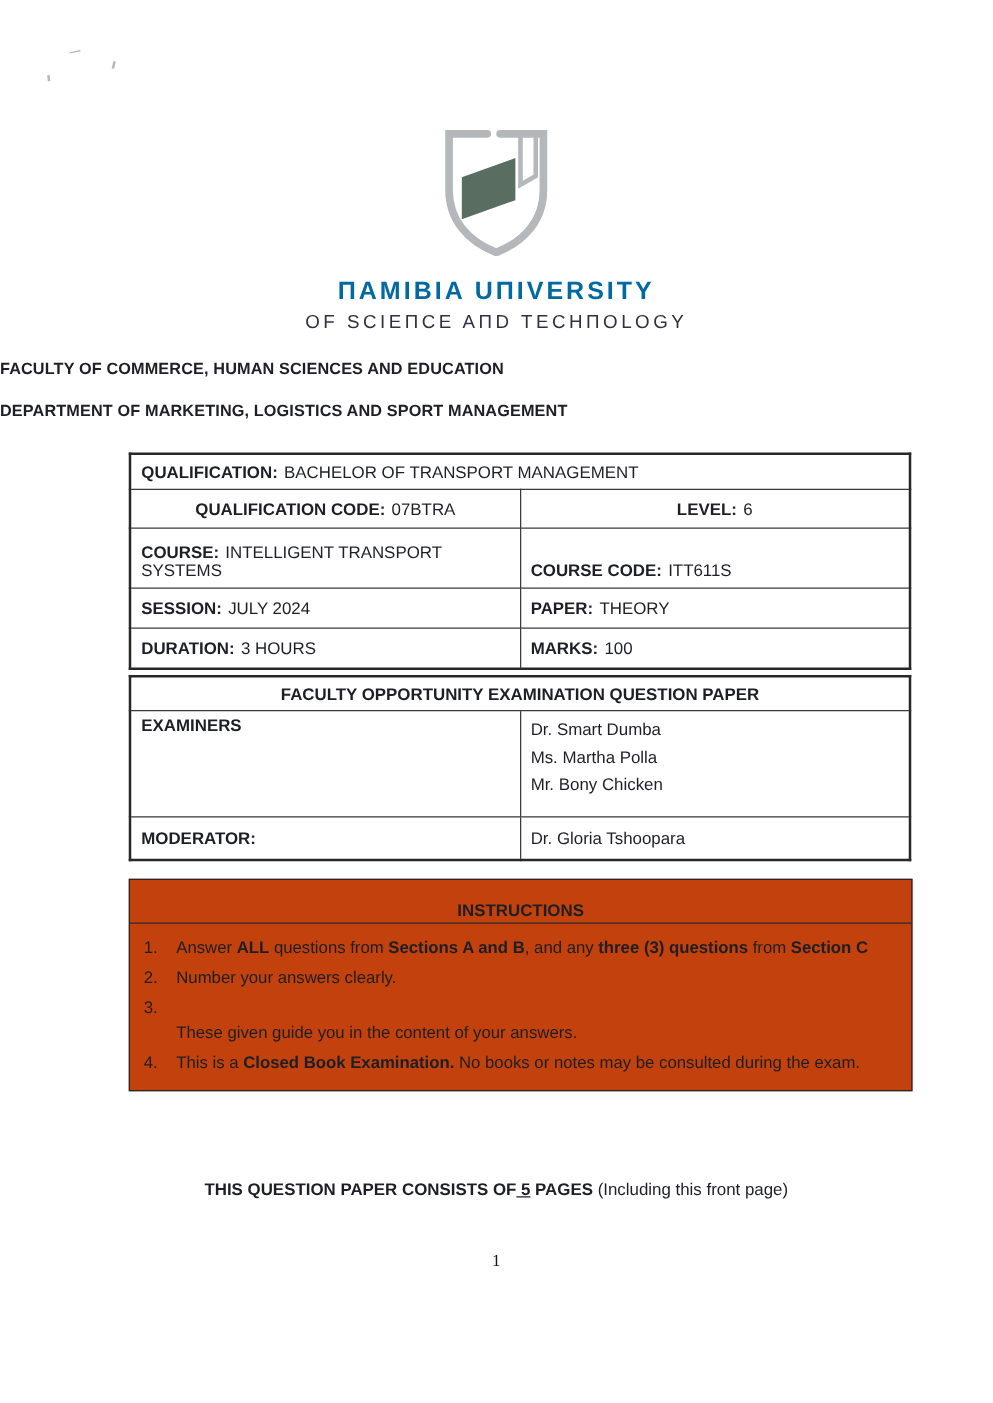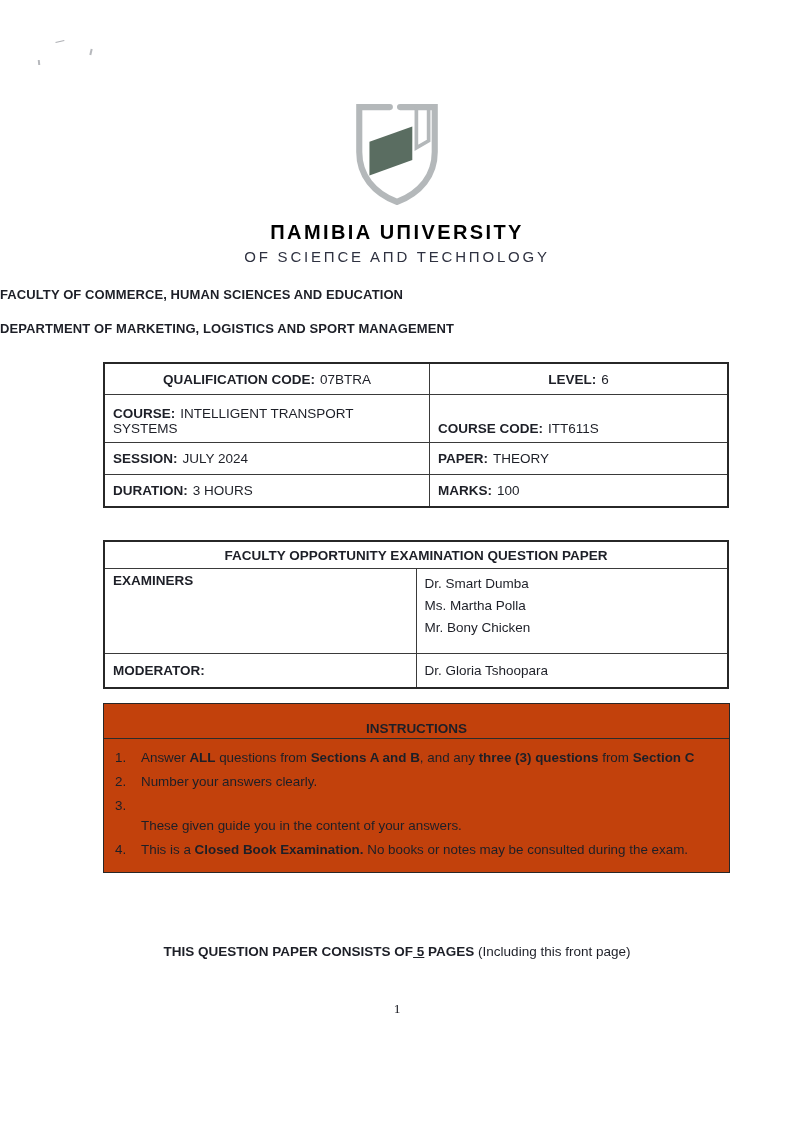--- a/index.html
+++ b/index.html
@@ -9,21 +9,21 @@
   }
   
   .artifact{position:absolute;opacity:.55;}
   .artifact.m1{left:55px;top:37px;width:9px;height:4px;border-bottom:1.3px solid #6a6d76;transform:rotate(-12deg);}
   .artifact.m2{left:90px;top:49px;width:2px;height:6px;background:#7a7d85;transform:rotate(14deg);}
   .artifact.m3{left:38px;top:60px;width:2px;height:5px;background:#7a7d85;transform:rotate(-6deg);}
 
   
   .logo-wrap{position:absolute;top:103px;left:0;width:100%;text-align:center;}
   .logo-wrap svg{display:inline-block;}
-  .wordmark1{margin-top:12px;font-size:20px;font-weight:700;letter-spacing:2.4px;color:#000000;}
+  .wordmark1{margin-top:12px;font-size:20px;font-weight:700;letter-spacing:2.4px;color:#0369a1;}
   .wordmark2{margin-top:4px;font-size:15px;font-weight:400;letter-spacing:2.8px;color:#2e3140;}
 
   .center-line{position:absolute;left:0;width:100%;text-align:left;font-weight:700;font-size:13px;letter-spacing:.1px;}
   .faculty{top:287px;}
   .department{top:321px;}
 
   table{border-collapse:collapse;table-layout:fixed;}
   table.doc{position:absolute;left:103px;width:626px;border:2px solid #272727;}
   table.doc td{border:1px solid #3a3a3a;padding:2px 8px;font-size:13.5px;vertical-align:middle;background:#fff;}
   .lbl{font-weight:700;margin-right:5px;}
@@ -73,20 +73,25 @@
   </svg>
   <div class="wordmark1">ΠAMIBIA UΠIVERSITY</div>
   <div class="wordmark2">OF SCIEΠCE AΠD TECHΠOLOGY</div>
 </div>
 
 <div class="center-line faculty">FACULTY OF COMMERCE, HUMAN SCIENCES AND EDUCATION</div>
 <div class="center-line department">DEPARTMENT OF MARKETING, LOGISTICS AND SPORT MANAGEMENT</div>
 
 <table class="doc course-table">
   <tbody>
+      <tr class="r1">
+    <td colspan="2">
+      <span class="lbl">QUALIFICATION:</span><span>BACHELOR OF TRANSPORT MANAGEMENT</span>
+    </td>
+  </tr>
   <tr class="r2">
     <td class="c1">
       <span class="lbl">QUALIFICATION CODE:</span><span>07BTRA</span>
     </td>
     <td>
       <span class="lbl">LEVEL:</span><span>6</span>
     </td>
   </tr>
   <tr class="r3">
     <td class="c1">

